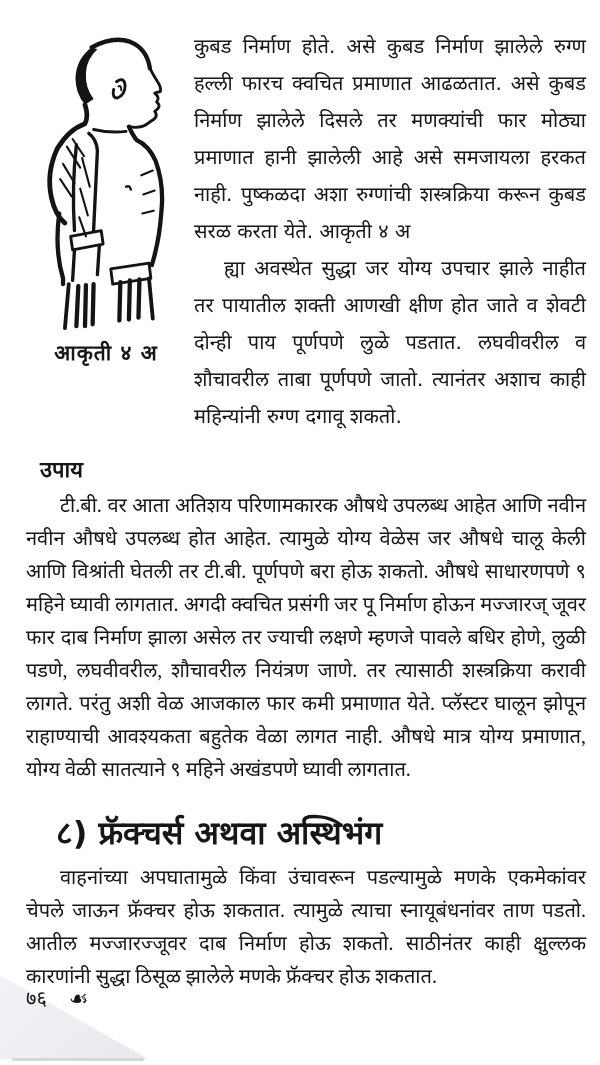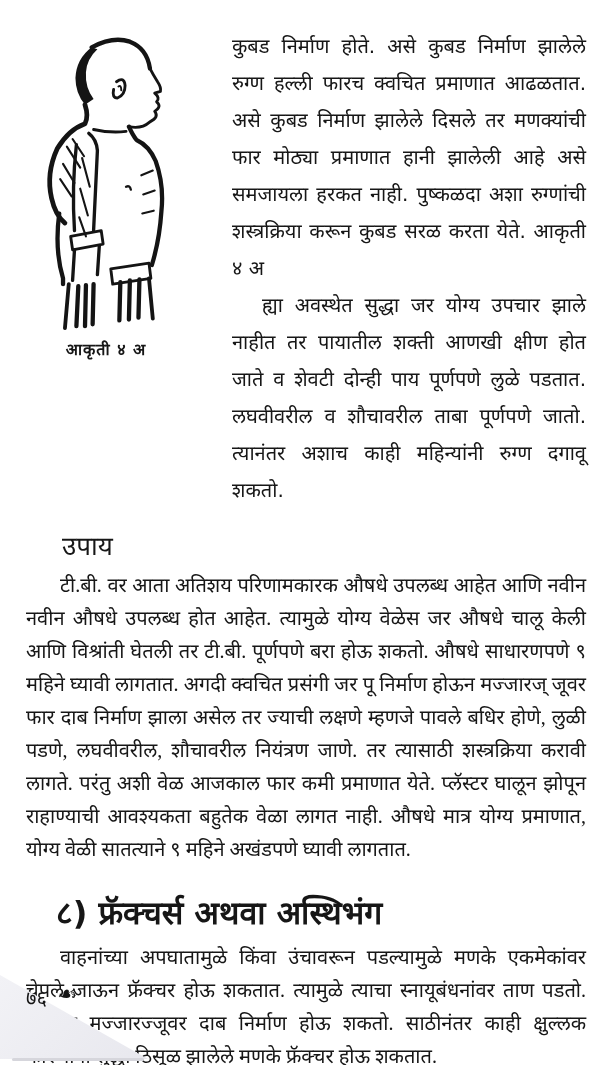--- a/index.html
+++ b/index.html
@@ -9,42 +9,42 @@
     background:#ffffff;
     overflow:hidden;
     color:#161616;
     font-family:"DejaVu Sans", sans-serif;
   }
   
   .top{display:flex;padding:28px 14px 0 26px;}
   .figure-col{flex:0 0 160px;width:160px;margin:0;text-align:center;}
   .figure-col svg{display:block;margin:6px auto 0 auto;}
   .figure-caption{
-    font-weight:700;font-size:16px;margin-top:8px;letter-spacing:1px;
+    font-weight:700;font-size:21px;margin-top:8px;letter-spacing:1px;
   }
-  .intro-text{flex:1 1 auto;padding-left:8px;min-width:0;margin-left:38px;}
+  .intro-text{flex:1 1 auto;padding-left:8px;min-width:0;}
   .intro-text p{
     margin:0;font-size:20px;line-height:37px;text-align:justify;
   }
   .intro-text p.ind{text-indent:30px;}
   
   .h-upay{
-    font-size:26px;font-weight:400;margin:18px 14px 6px 62px;
+    font-size:22px;font-weight:700;margin:18px 14px 6px 40px;
   }
   .body-para{
     margin:6px 14px 0 26px;font-size:20px;line-height:33px;text-align:justify;font-family:Liberation Serif, serif;
   }
   .ind{text-indent:34px;}
   .h-fracture{
     font-size:32px;font-weight:700;margin:24px 14px 8px 56px;
   }
   
   .footer{
     position:absolute;left:26px;top:984px;
-    font-size:20px;display:flex;align-items:flex-start;gap:11px;white-space:nowrap;
+    font-size:20px;display:flex;align-items:flex-end;gap:22px;white-space:nowrap;
   }
   .footer .orn{font-size:22px;line-height:1;transform:translateY(-1px);}
   
   .corner-fold{
     position:absolute;left:0;bottom:6px;width:148px;height:84px;
     background:linear-gradient(135deg,#f2f2f6 0%,#e8e8ee 100%);
     clip-path:polygon(0 0,100% 100%,0 100%);
   }
   .corner-line{
     position:absolute;left:12px;bottom:4px;width:132px;height:3px;

